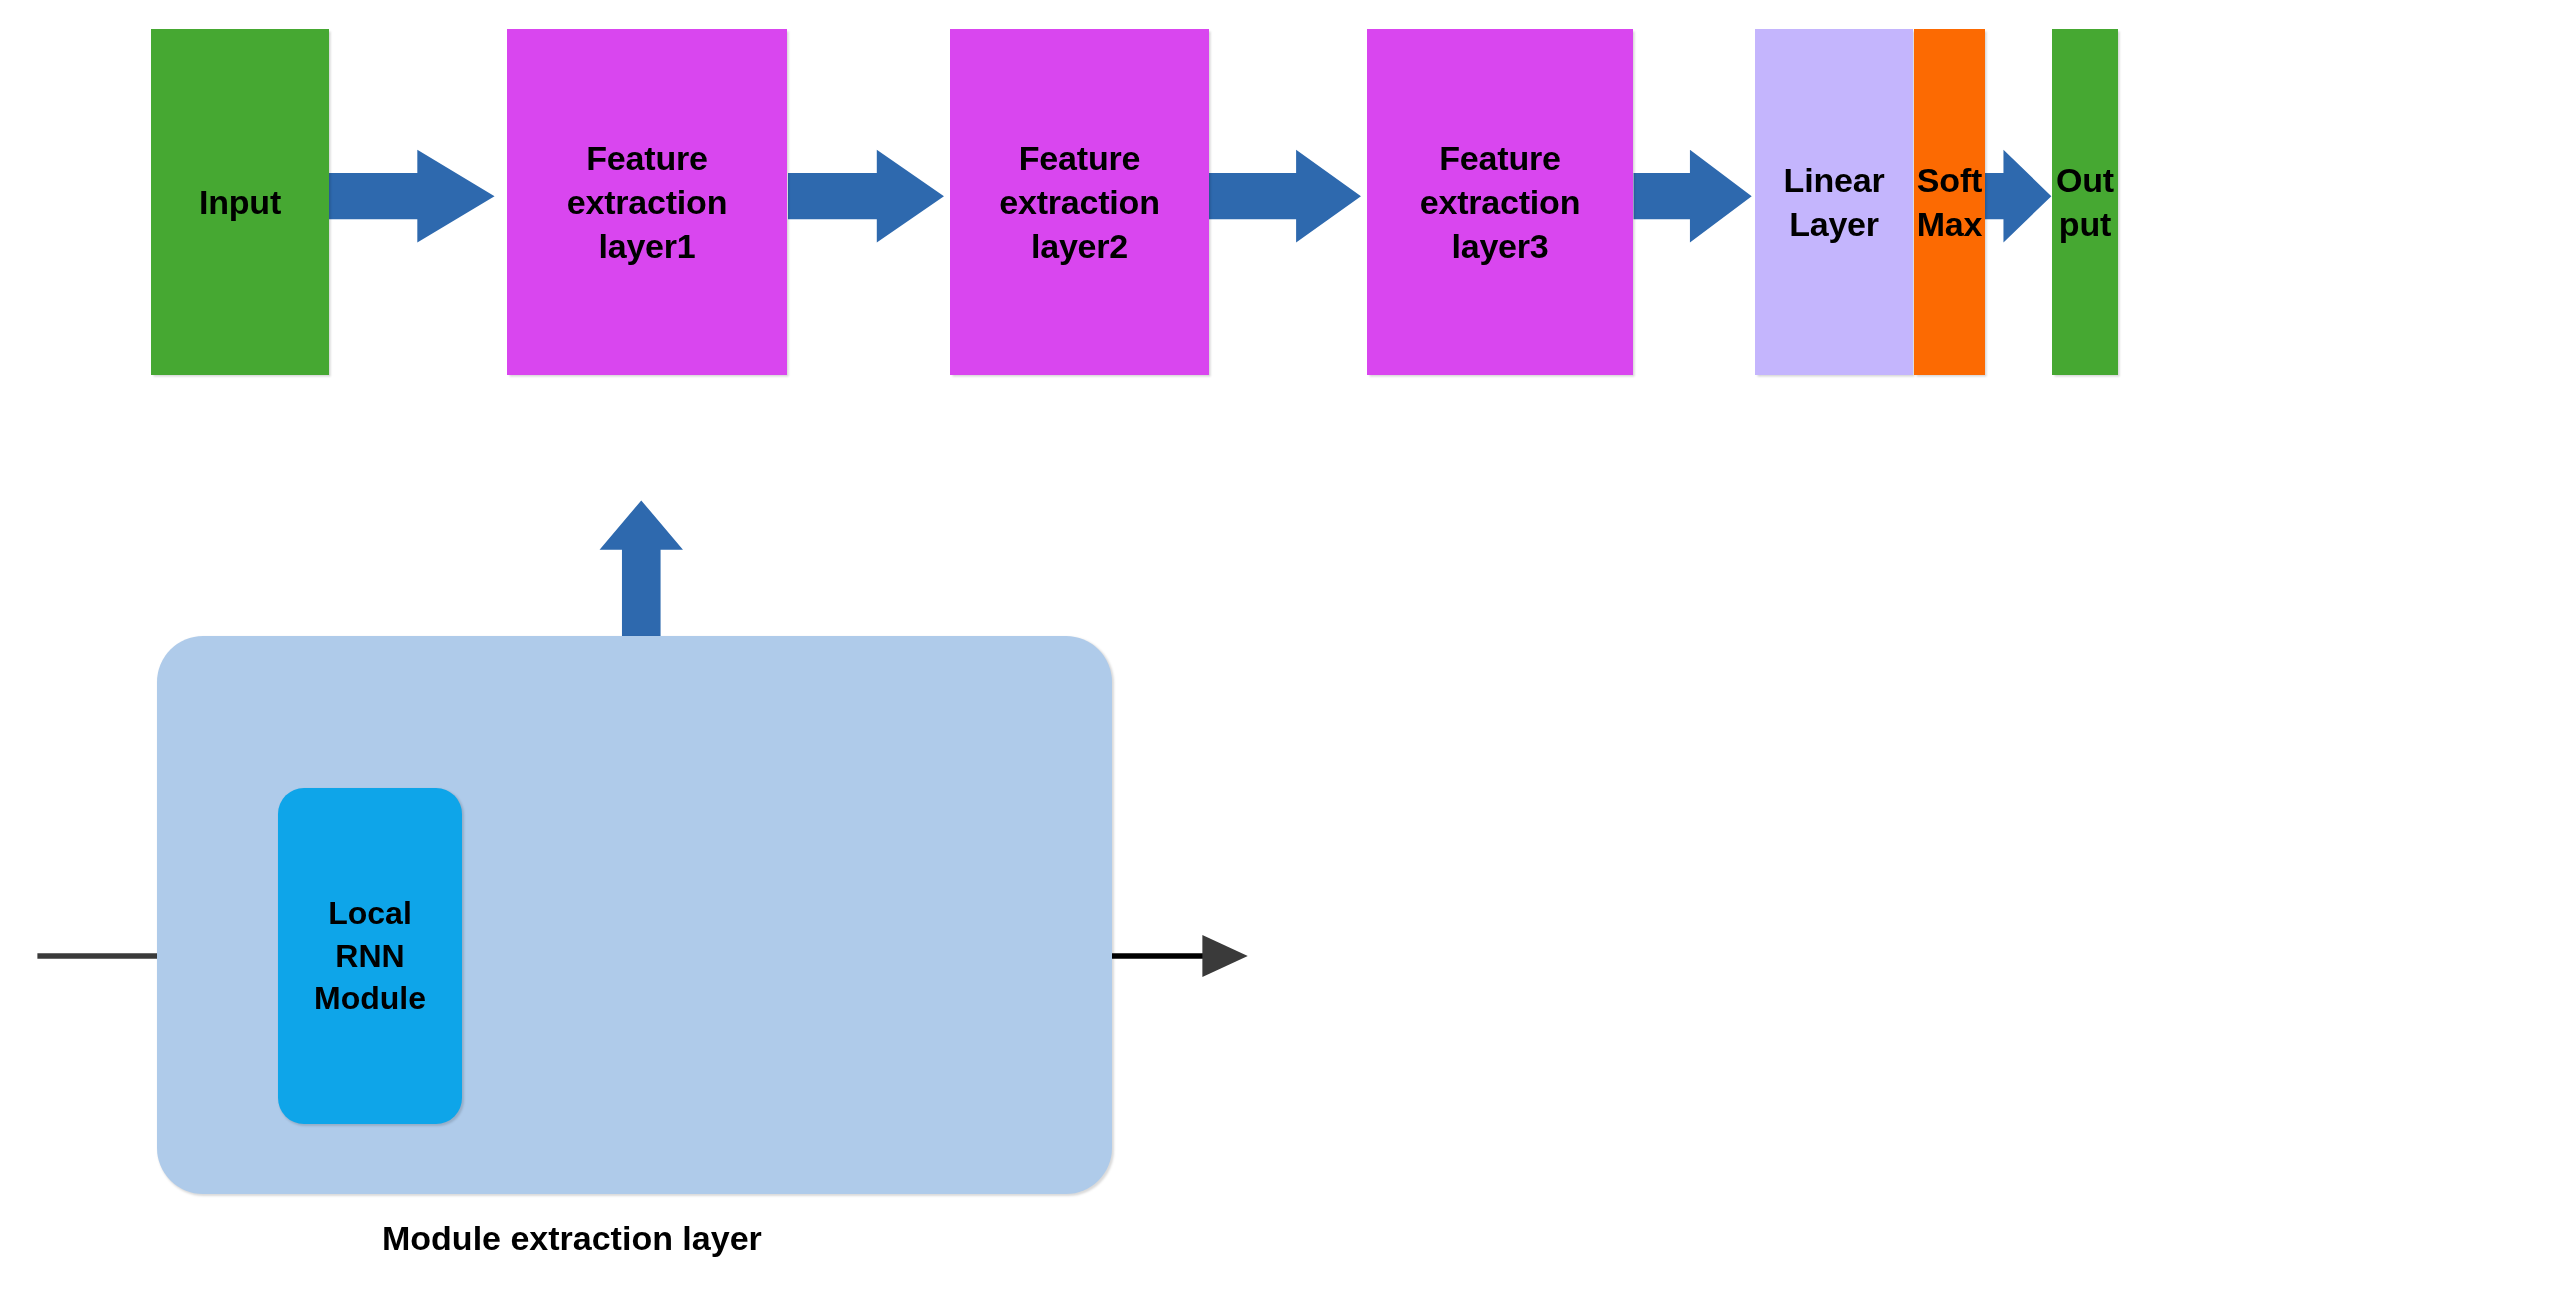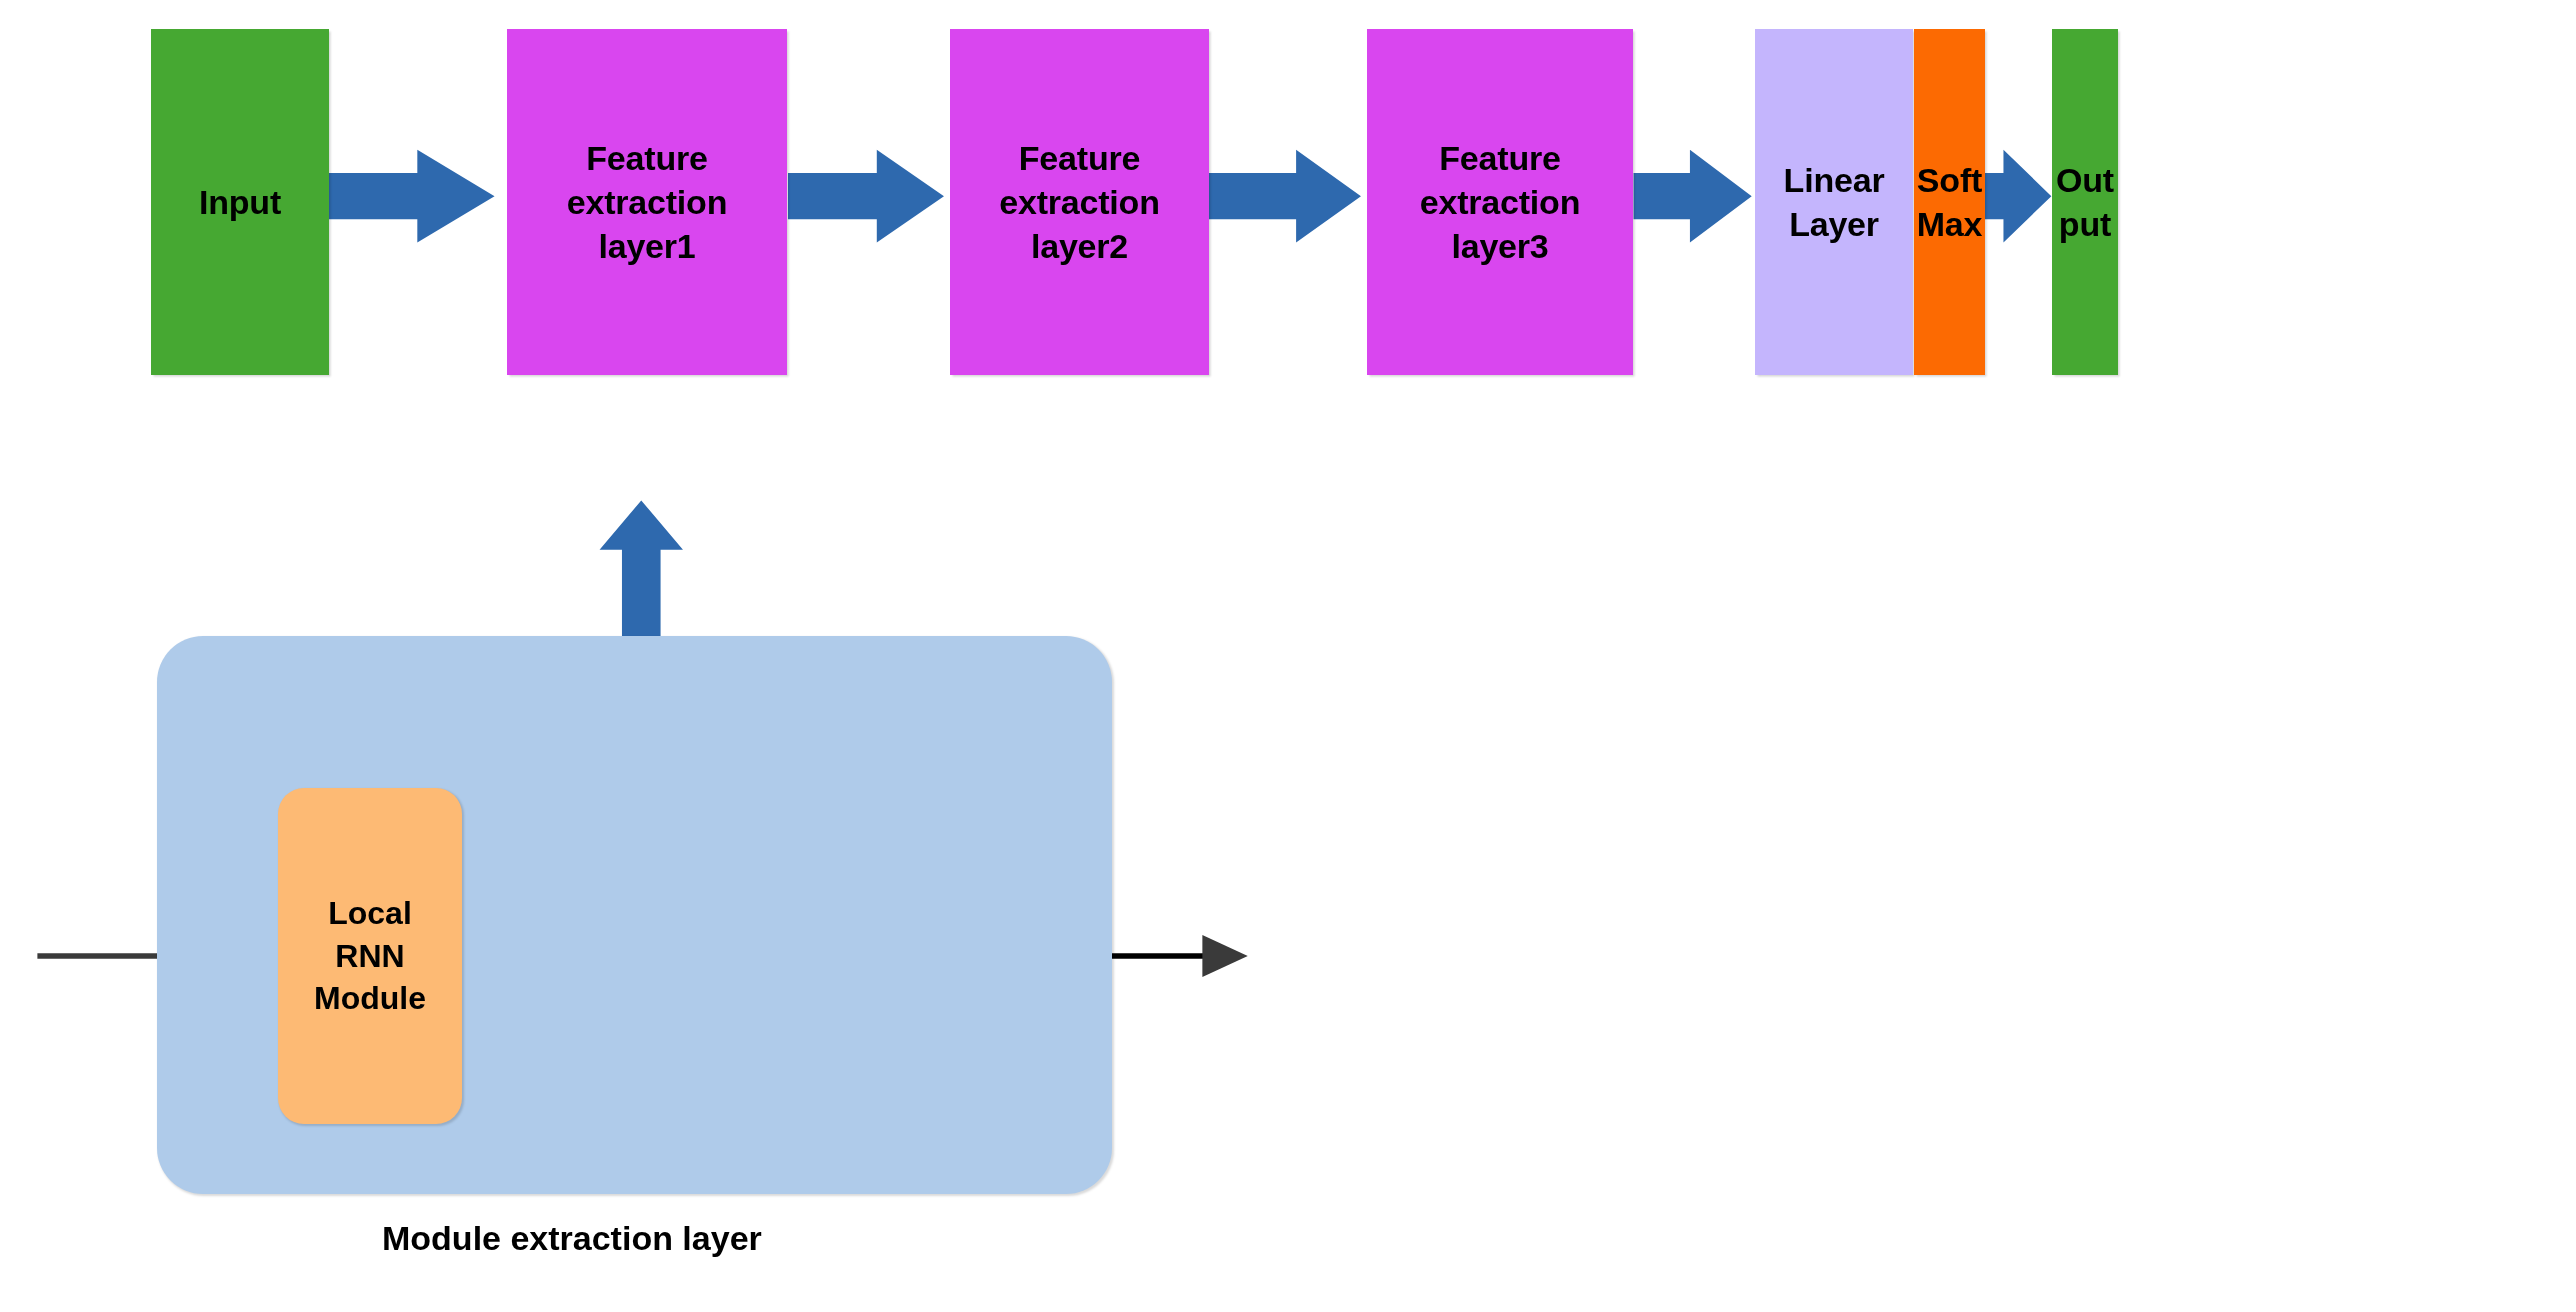--- a/index.html
+++ b/index.html
@@ -32,21 +32,21 @@
 
   
   .rbox{
     position:absolute;box-sizing:border-box;
     display:flex;align-items:center;justify-content:center;
     text-align:center;font-weight:bold;color:#000;
     line-height:1.34;border-radius:26px;
     box-shadow:1.5px 1.5px 2.3px rgba(0,0,0,0.15);
   }
   .panel{background:#AFCBEA;}
-  .yellowbox{background:#fdba74;}
+  .yellowbox{background:#0ea5e9;}
   .peachbox{background:#FCE1CD;}
 
   .caption{
     position:absolute;font-weight:bold;color:#000;
     white-space:nowrap;
   }
 
   svg.overlay{position:absolute;left:0;top:0;width:2576px;height:1312px;
               pointer-events:none;overflow:visible;}
 </style>

